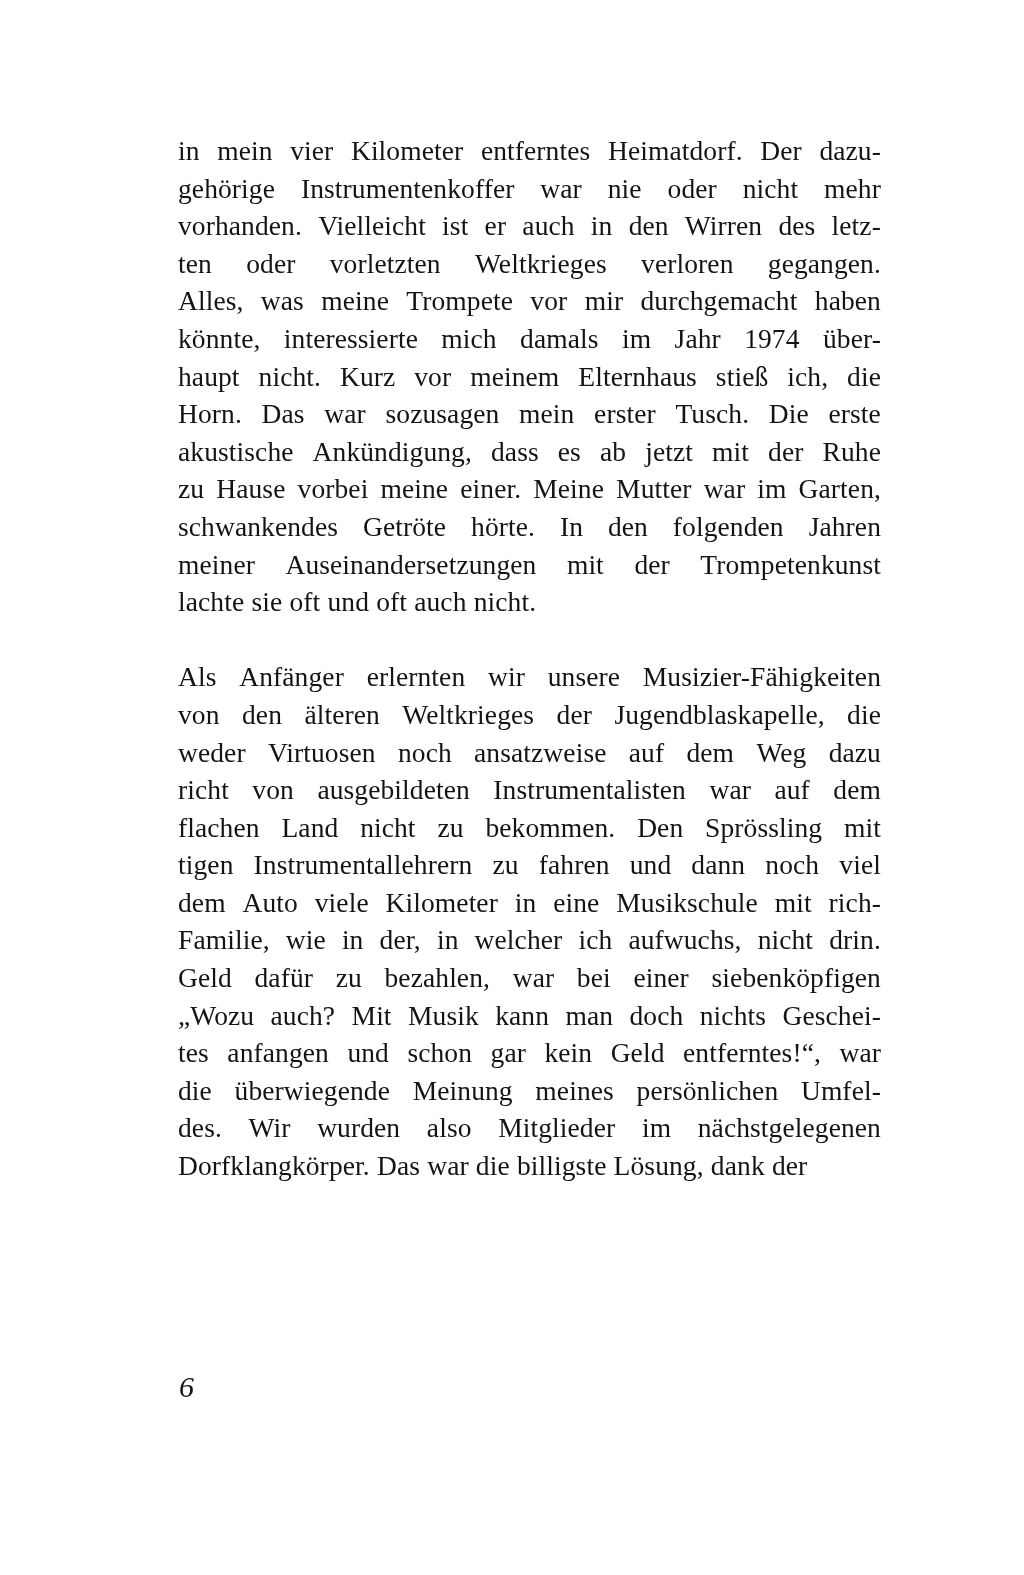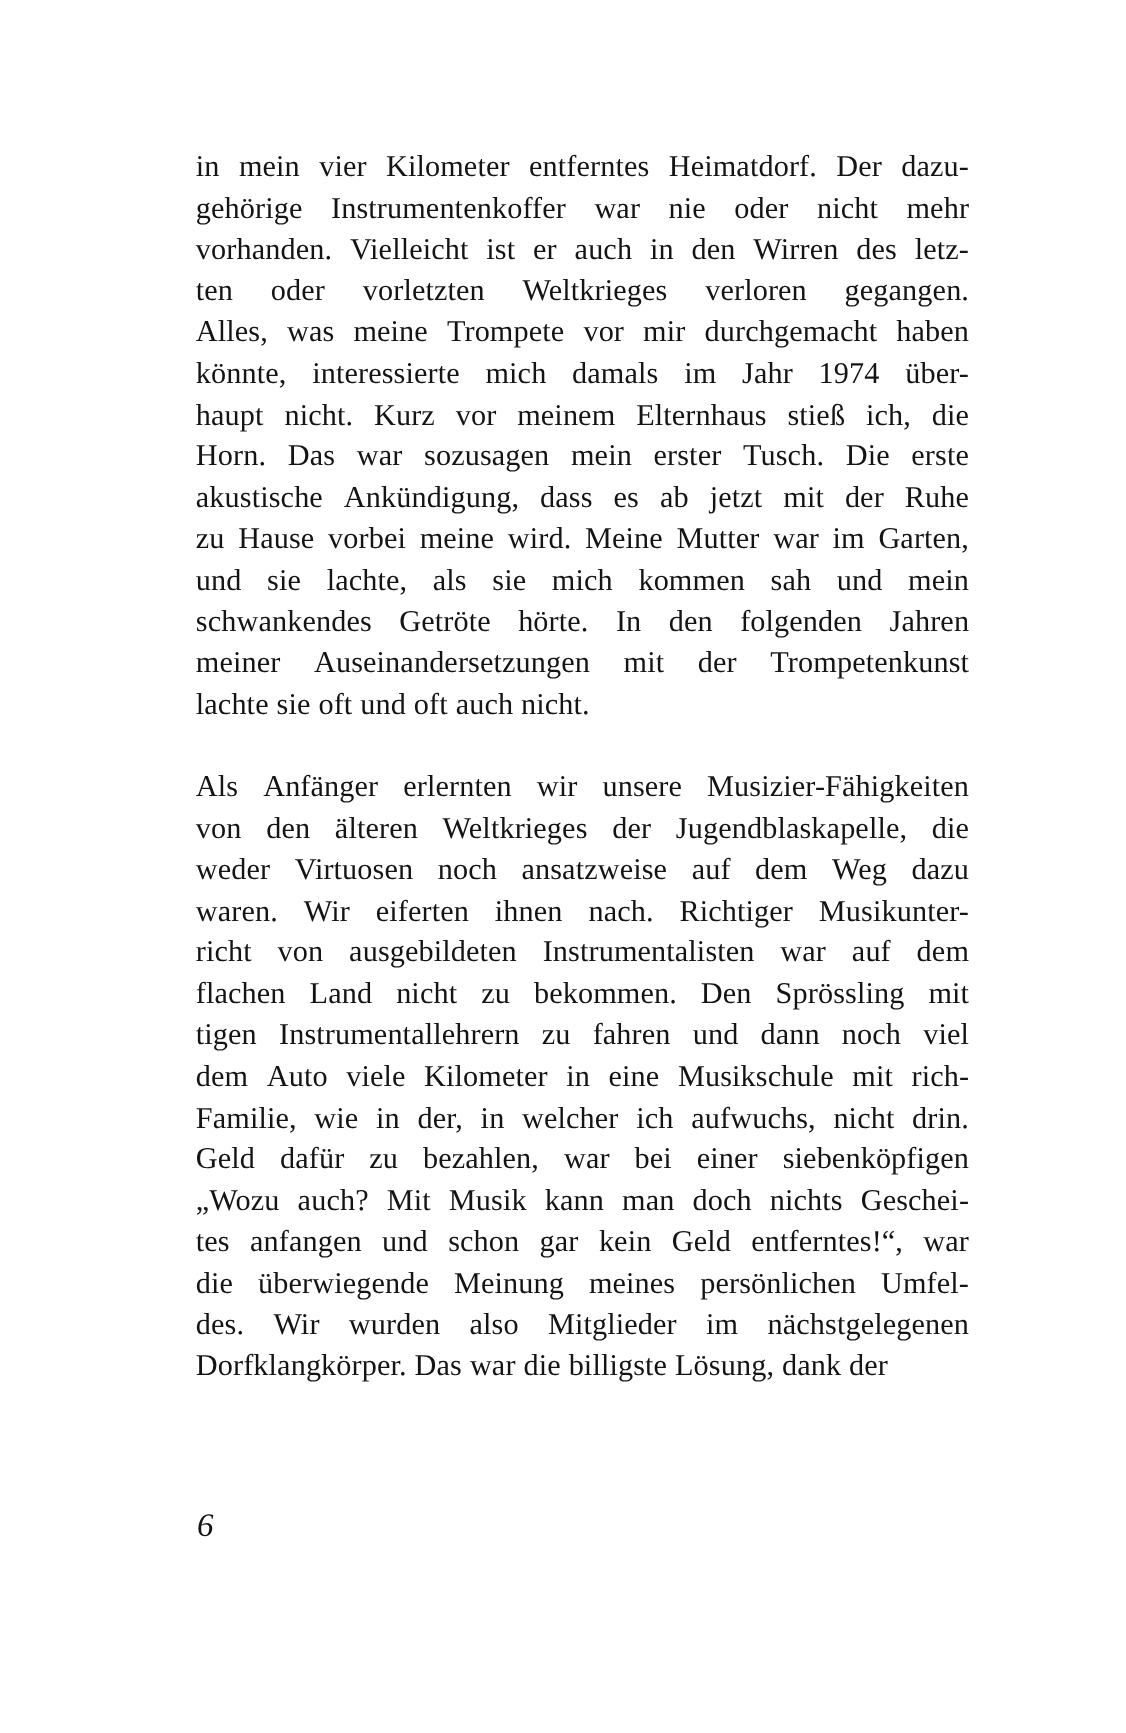--- a/index.html
+++ b/index.html
@@ -71,31 +71,29 @@
     <p class="para">
         <span class="line"><span class="j">in</span> <span class="j">mein</span> <span class="j">vier</span> <span class="j">Kilometer</span> <span class="j">entferntes</span> <span class="j">Heimatdorf.</span> <span class="j">Der</span> <span class="j">dazu-</span></span>
         <span class="line"><span class="j">gehörige</span> <span class="j">Instrumentenkoffer</span> <span class="j">war</span> <span class="j">nie</span> <span class="j">oder</span> <span class="j">nicht</span> <span class="j">mehr</span></span>
         <span class="line"><span class="j">vorhanden.</span> <span class="j">Vielleicht</span> <span class="j">ist</span> <span class="j">er</span> <span class="j">auch</span> <span class="j">in</span> <span class="j">den</span> <span class="j">Wirren</span> <span class="j">des</span> <span class="j">letz-</span></span>
         <span class="line"><span class="j">ten</span> <span class="j">oder</span> <span class="j">vorletzten</span> <span class="j">Weltkrieges</span> <span class="j">verloren</span> <span class="j">gegangen.</span></span>
         <span class="line"><span class="j">Alles,</span> <span class="j">was</span> <span class="j">meine</span> <span class="j">Trompete</span> <span class="j">vor</span> <span class="j">mir</span> <span class="j">durchgemacht</span> <span class="j">haben</span></span>
         <span class="line"><span class="j">könnte,</span> <span class="j">interessierte</span> <span class="j">mich</span> <span class="j">damals</span> <span class="j">im</span> <span class="j">Jahr</span> <span class="j">1974</span> <span class="j">über-</span></span>
         <span class="line"><span class="j">haupt</span> <span class="j">nicht.</span> <span class="j">Kurz</span> <span class="j">vor</span> <span class="j">meinem</span> <span class="j">Elternhaus</span> <span class="j">stieß</span> <span class="j">ich,</span> <span class="j">die</span></span>
         <span class="line"><span class="j">Horn.</span> <span class="j">Das</span> <span class="j">war</span> <span class="j">sozusagen</span> <span class="j">mein</span> <span class="j">erster</span> <span class="j">Tusch.</span> <span class="j">Die</span> <span class="j">erste</span></span>
         <span class="line"><span class="j">akustische</span> <span class="j">Ankündigung,</span> <span class="j">dass</span> <span class="j">es</span> <span class="j">ab</span> <span class="j">jetzt</span> <span class="j">mit</span> <span class="j">der</span> <span class="j">Ruhe</span></span>
-        <span class="line"><span class="j">zu</span> <span class="j">Hause</span> <span class="j">vorbei</span> <span class="j">meine</span> <span class="j">wird.</span> <span class="j">Meine</span> <span class="j">Mutter</span> <span class="j">war</span> <span class="j">im</span> <span class="j">Garten,</span></span>
-        <span class="line"><span class="j">und</span> <span class="j">sie</span> <span class="j">lachte,</span> <span class="j">als</span> <span class="j">sie</span> <span class="j">mich</span> <span class="j">kommen</span> <span class="j">sah</span> <span class="j">und</span> <span class="j">mein</span></span>
+        <span class="line"><span class="j">zu</span> <span class="j">Hause</span> <span class="j">vorbei</span> <span class="j">meine</span> <span class="j">einer.</span> <span class="j">Meine</span> <span class="j">Mutter</span> <span class="j">war</span> <span class="j">im</span> <span class="j">Garten,</span></span>
         <span class="line"><span class="j">schwankendes</span> <span class="j">Getröte</span> <span class="j">hörte.</span> <span class="j">In</span> <span class="j">den</span> <span class="j">folgenden</span> <span class="j">Jahren</span></span>
         <span class="line"><span class="j">meiner</span> <span class="j">Auseinandersetzungen</span> <span class="j">mit</span> <span class="j">der</span> <span class="j">Trompetenkunst</span></span>
         <span class="line last">lachte sie oft und oft auch nicht.</span>
       </p>
     <p class="para">
         <span class="line"><span class="j">Als</span> <span class="j">Anfänger</span> <span class="j">erlernten</span> <span class="j">wir</span> <span class="j">unsere</span> <span class="j">Musizier-Fähigkeiten</span></span>
         <span class="line"><span class="j">von</span> <span class="j">den</span> <span class="j">älteren</span> <span class="j">Weltkrieges</span> <span class="j">der</span> <span class="j">Jugendblaskapelle,</span> <span class="j">die</span></span>
         <span class="line"><span class="j">weder</span> <span class="j">Virtuosen</span> <span class="j">noch</span> <span class="j">ansatzweise</span> <span class="j">auf</span> <span class="j">dem</span> <span class="j">Weg</span> <span class="j">dazu</span></span>
-        <span class="line"><span class="j">waren.</span> <span class="j">Wir</span> <span class="j">eiferten</span> <span class="j">ihnen</span> <span class="j">nach.</span> <span class="j">Richtiger</span> <span class="j">Musikunter-</span></span>
         <span class="line"><span class="j">richt</span> <span class="j">von</span> <span class="j">ausgebildeten</span> <span class="j">Instrumentalisten</span> <span class="j">war</span> <span class="j">auf</span> <span class="j">dem</span></span>
         <span class="line"><span class="j">flachen</span> <span class="j">Land</span> <span class="j">nicht</span> <span class="j">zu</span> <span class="j">bekommen.</span> <span class="j">Den</span> <span class="j">Sprössling</span> <span class="j">mit</span></span>
         <span class="line"><span class="j">tigen</span> <span class="j">Instrumentallehrern</span> <span class="j">zu</span> <span class="j">fahren</span> <span class="j">und</span> <span class="j">dann</span> <span class="j">noch</span> <span class="j">viel</span></span>
         <span class="line"><span class="j">dem</span> <span class="j">Auto</span> <span class="j">viele</span> <span class="j">Kilometer</span> <span class="j">in</span> <span class="j">eine</span> <span class="j">Musikschule</span> <span class="j">mit</span> <span class="j">rich-</span></span>
         <span class="line"><span class="j">Familie,</span> <span class="j">wie</span> <span class="j">in</span> <span class="j">der,</span> <span class="j">in</span> <span class="j">welcher</span> <span class="j">ich</span> <span class="j">aufwuchs,</span> <span class="j">nicht</span> <span class="j">drin.</span></span>
         <span class="line"><span class="j">Geld</span> <span class="j">dafür</span> <span class="j">zu</span> <span class="j">bezahlen,</span> <span class="j">war</span> <span class="j">bei</span> <span class="j">einer</span> <span class="j">siebenköpfigen</span></span>
         <span class="line"><span class="j">„Wozu</span> <span class="j">auch?</span> <span class="j">Mit</span> <span class="j">Musik</span> <span class="j">kann</span> <span class="j">man</span> <span class="j">doch</span> <span class="j">nichts</span> <span class="j">Geschei-</span></span>
         <span class="line"><span class="j">tes</span> <span class="j">anfangen</span> <span class="j">und</span> <span class="j">schon</span> <span class="j">gar</span> <span class="j">kein</span> <span class="j">Geld</span> <span class="j">entferntes!“,</span> <span class="j">war</span></span>
         <span class="line"><span class="j">die</span> <span class="j">überwiegende</span> <span class="j">Meinung</span> <span class="j">meines</span> <span class="j">persönlichen</span> <span class="j">Umfel-</span></span>
         <span class="line"><span class="j">des.</span> <span class="j">Wir</span> <span class="j">wurden</span> <span class="j">also</span> <span class="j">Mitglieder</span> <span class="j">im</span> <span class="j">nächstgelegenen</span></span>

